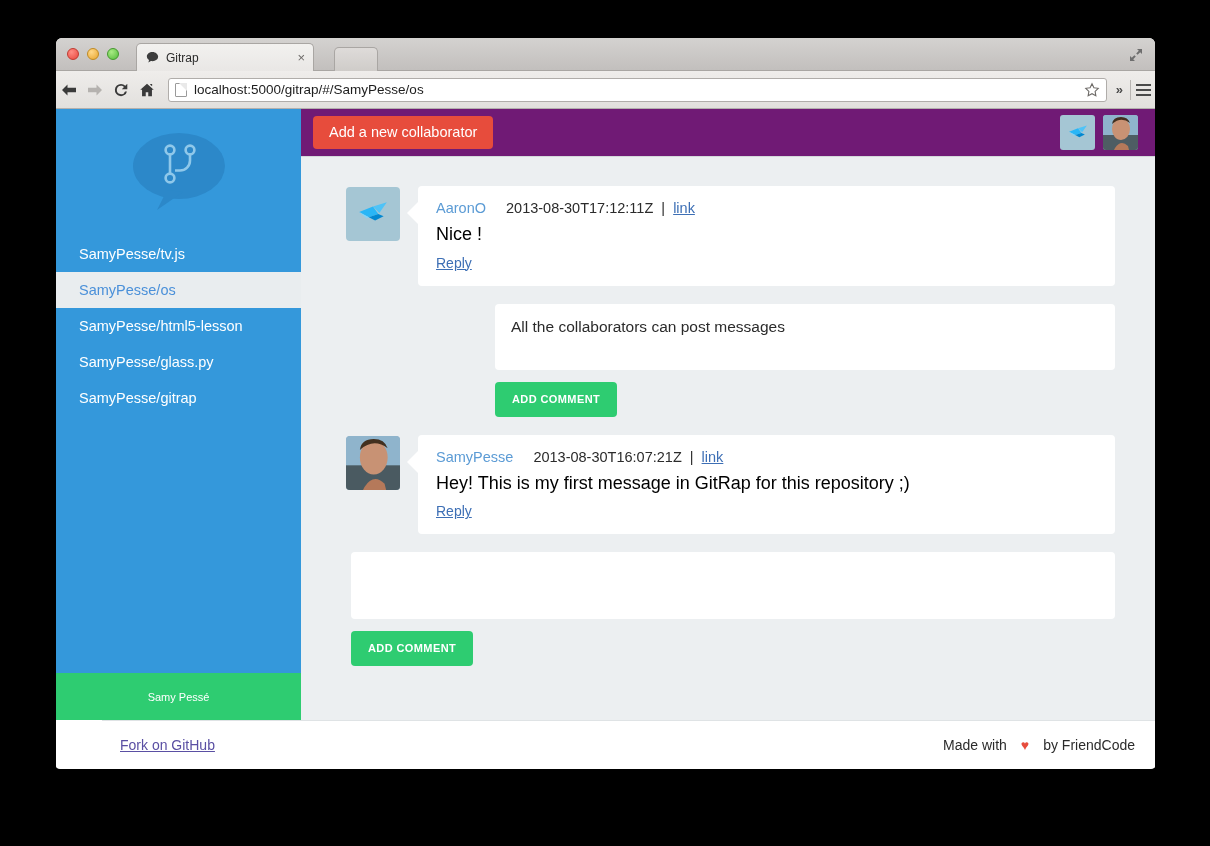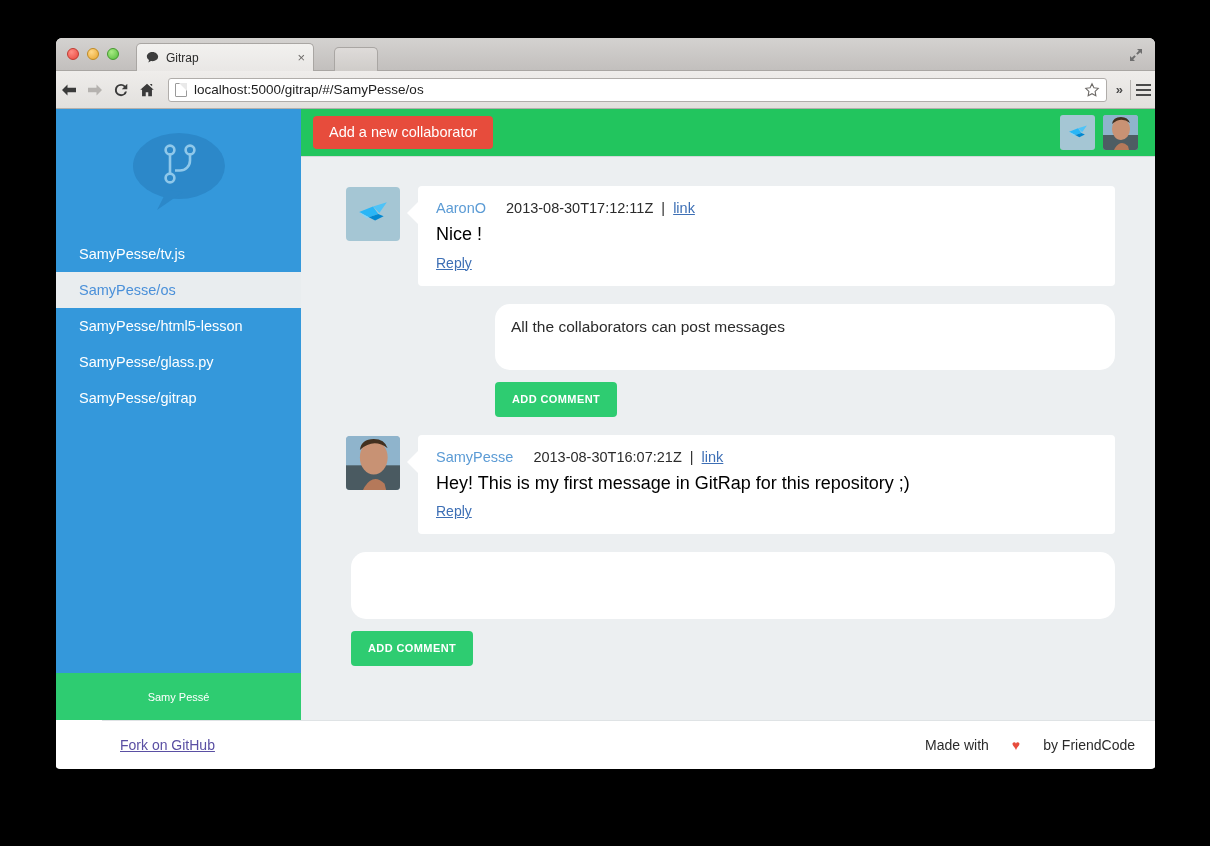--- a/index.html
+++ b/index.html
@@ -198,21 +198,21 @@
   .main {
     flex: 1 1 auto;
     background: #eceff1;
     display: flex;
     flex-direction: column;
     min-width: 0;
   }
   .main-header {
     height: 48px;
     flex: 0 0 auto;
-    background: #22c55e;
+    background: #701a75;
     border-bottom: 1px solid #d3d8da;
     display: flex; align-items: center;
     padding: 0 17px 0 12px;
     position: relative;
   }
   .btn-collaborator {
     background: #e74c3c;
     color: #ffffff;
     font-size: 14.5px;
     border: none;
@@ -294,21 +294,21 @@
   
   .composer {
     margin: 0 0 18px 149px;
   }
   .composer.root {
     margin: 8px 0 0 5px;
   }
   .composer-box {
     background: #ffffff;
     border: none;
-    border-radius: 15px;
+    border-radius: 4px;
     width: 100%;
     min-height: 66px;
     padding: 13px 16px;
     font-family: "Liberation Sans", sans-serif;
     font-size: 15.5px;
     color: #2b2b2b;
     resize: none;
     outline: none;
     display: block;
     line-height: 1.3;
@@ -343,21 +343,21 @@
   }
   .footer-link {
     font-size: 14px;
     color: #5a4fa3;
     text-decoration: underline;
   }
   .footer-credit {
     margin-left: auto;
     font-size: 14px;
     color: #2b2b2b;
-    display: flex; align-items: center; gap: 23px;
+    display: flex; align-items: center; gap: 14px;
   }
   .heart { color: #e74c3c; font-size: 14px; }
 
   
   .crane-av { background: #a5c6d4; display: flex; align-items: center; justify-content: center; }
   .photo-av { background: linear-gradient(to bottom, #97b8cf 0%, #7b93a5 38%, #6b5d52 100%); position: relative; }
 </style>
 </head>
 <body>
 

